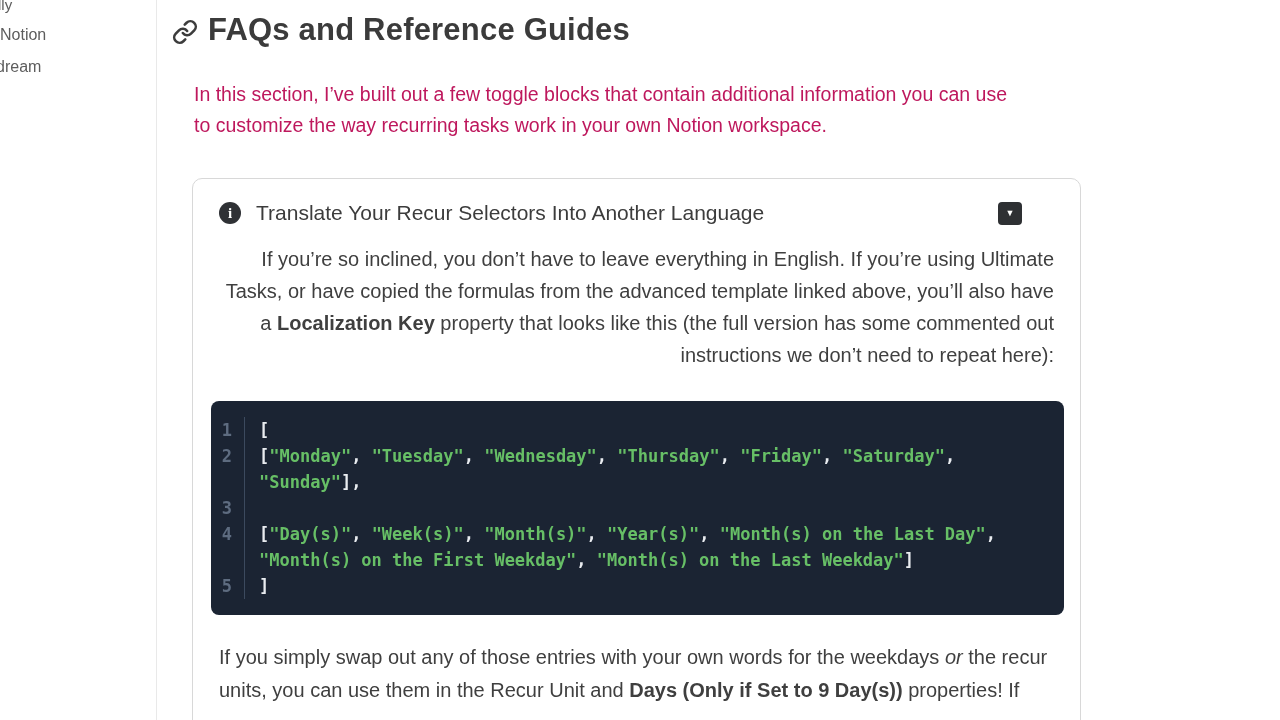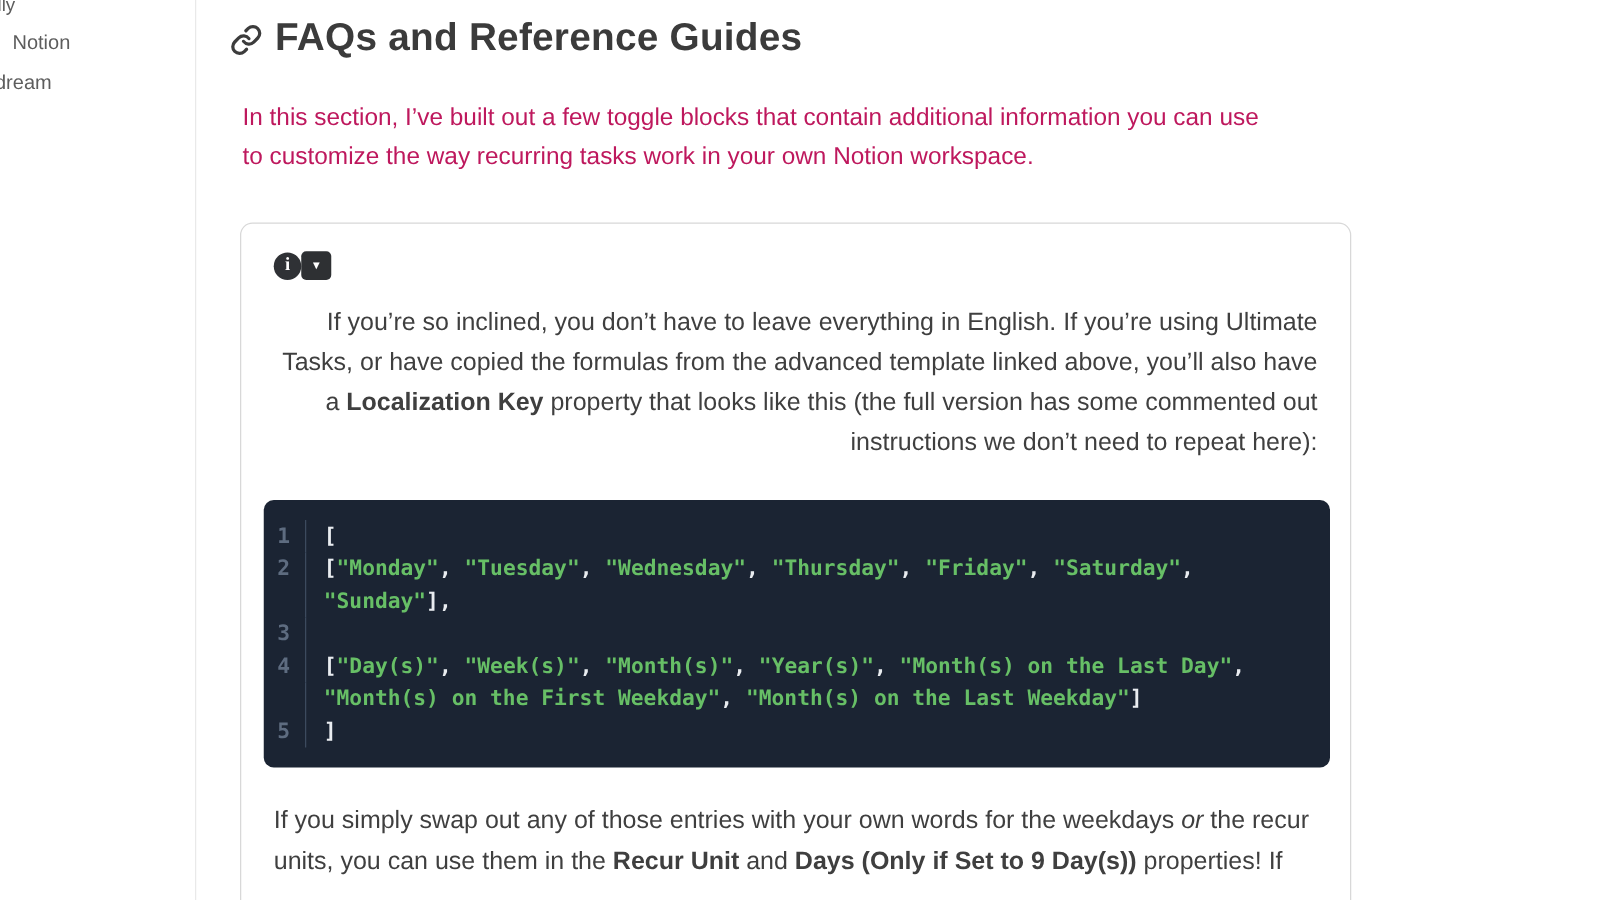--- a/index.html
+++ b/index.html
@@ -3,29 +3,29 @@
 <meta charset="utf-8">
 <style>
   * { margin: 0; padding: 0; box-sizing: border-box; }
   html, body { width: 1280px; height: 720px; overflow: hidden; background: #ffffff;
     font-family: "Liberation Sans", sans-serif; }
 
   
   .sidebar { position: absolute; left: 0; top: 0; width: 156px; height: 720px; }
   .toc-item { position: absolute; color: #5d5d5d; font-size: 16px; white-space: nowrap; cursor: pointer; }
   .toc-item.i0 { left: -2px; top: -4px; font-size: 15px; }
-  .toc-item.i1 { left: 10px;  top: 26px; }
+  .toc-item.i1 { left: 0;  top: 26px; }
   .toc-item.i2 { left: -4px; top: 58px; }
 
   .v-divider { position: absolute; left: 156px; top: 0; width: 1px; height: 720px; background: #e9e9e9; }
 
   
   .main { position: absolute; left: 168px; top: 0; width: 1000px; }
 
-  .page-heading { position: absolute; left: 16px; top: 12px; display: flex; align-items: center; gap: 10px; }
+  .page-heading { position: absolute; left: 4px; top: 12px; display: flex; align-items: center; gap: 10px; }
   .link-ic { width: 26px; height: 26px; color: #3c3c3c; cursor: pointer; flex: 0 0 auto; margin-top: 3px; }
   .page-heading h1 { font-size: 31px; font-weight: 700; color: #3b3b3b; letter-spacing: 0.2px; }
 
   .intro { position: absolute; left: 26px; top: 79px; width: 828px;
     font-size: 19.5px; line-height: 31px; color: #be185d; }
 
   
   .card { position: absolute; left: 24px; top: 178px; width: 889px; height: 620px;
     background: #ffffff; border: 1.5px solid #d8d8d8; border-radius: 10px;
     padding: 22px 26px; }
@@ -75,20 +75,21 @@
     </svg>
     <h1>FAQs and Reference Guides</h1>
   </div>
 
   <p class="intro">In this section, I’ve built out a few toggle blocks that contain additional information you can use to customize the way recurring tasks work in your own Notion workspace.</p>
 
   <div class="card">
 
     <div class="card-header">
       <span class="info-ic">i</span>
+      <span class="card-title">Translate Your Recur Selectors Into Another Language</span>
       <button class="caret-btn">▼</button>
     </div>
 
     <p class="card-body"><span>If you’re so inclined, you don’t have to leave everything in English. If you’re using Ultimate Tasks, or have copied the formulas from the advanced template linked above, you’ll also have a </span><span style="font-weight: 700;">Localization Key</span><span> property that looks like this (the full version has some commented out instructions we don’t need to repeat here):</span></p>
 
     <div class="code-block">
       <div>
           <div class="code-row">
             <span class="code-num">1</span>
             <span class="code-text"><span class="tok-plain">[</span></span>
@@ -113,17 +114,17 @@
             <span class="code-num"></span>
             <span class="code-text"><span class="tok-str">"Month(s) on the First Weekday"</span><span class="tok-plain">, </span><span class="tok-str">"Month(s) on the Last Weekday"</span><span class="tok-plain">]</span></span>
           </div>
           <div class="code-row">
             <span class="code-num">5</span>
             <span class="code-text"><span class="tok-plain">]</span></span>
           </div>
         </div>
     </div>
 
-    <p class="card-footer"><span>If you simply swap out any of those entries with your own words for the weekdays </span><span style="font-style: italic;">or</span><span> the recur units, you can use them in the </span><span style="font-weight: 700;">Recur Unit</span><span> and </span><span style="font-weight: 700;">Days (Only if Set to 9 Day(s))</span><span> properties! If</span></p>
+    <p class="card-footer"><span>If you simply swap out any of those entries with your own words for the weekdays </span><span style="font-style: italic;">or</span><span> the recur units, you can use them in the </span><span style="font-weight: 400;">Recur Unit</span><span> and </span><span style="font-weight: 700;">Days (Only if Set to 9 Day(s))</span><span> properties! If</span></p>
 
   </div>
 
 </div>
 
 </body></html>

